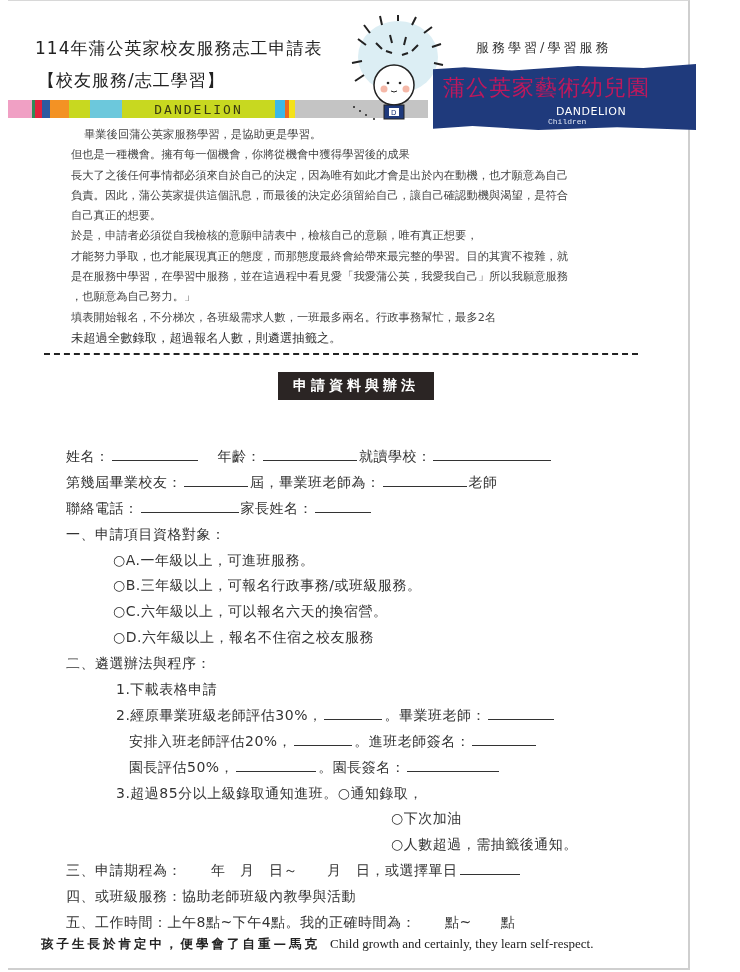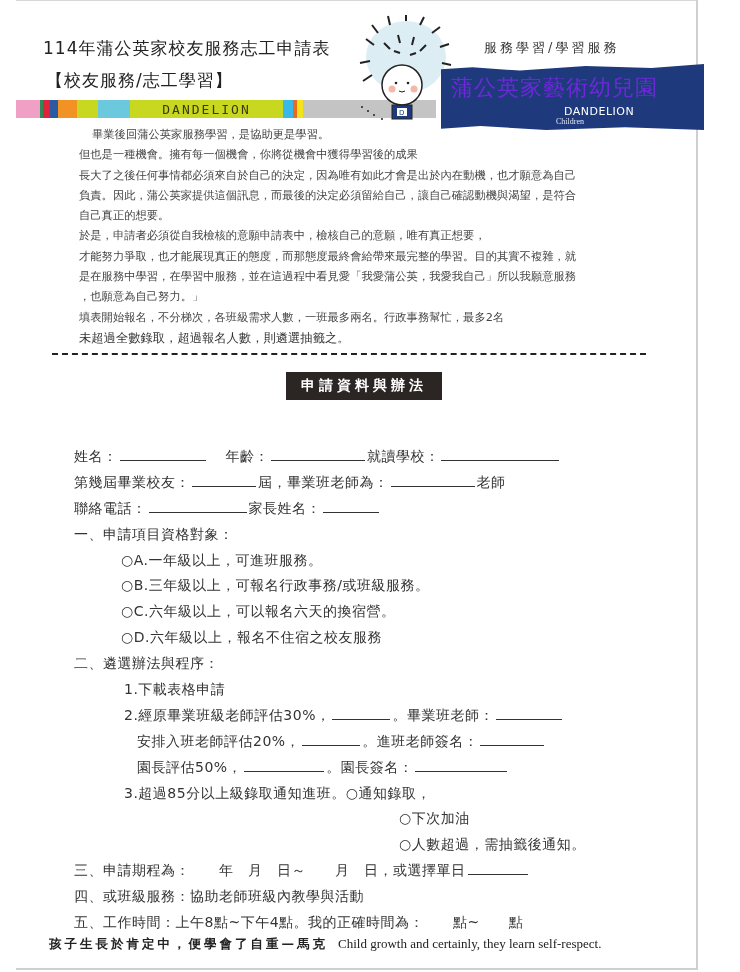--- a/index.html
+++ b/index.html
@@ -1,36 +1,36 @@
 <!DOCTYPE html>
 <html><head>
 <meta charset="utf-8">
 <style>
   * { box-sizing: border-box; margin: 0; padding: 0; }
   html, body { width: 740px; height: 972px; background: #ffffff; overflow: hidden; }
   body { position: relative; font-family: "DejaVu Sans", sans-serif; color: #333; }
   .page {
-    position: absolute; left: 16px; top: 0; width: 682px; height: 970px;
+    position: absolute; left: 8px; top: 0; width: 682px; height: 970px;
     border-right: 2px solid #cfcfcf; border-bottom: 2px solid #cfcfcf; border-top: 1px solid #d8d8d8;
     background: #fff;
   }
   .title { position: absolute; left: 27px; top: 36px; font-size: 17px; color: #222; letter-spacing: 1px; }
   .subtitle { position: absolute; left: 30px; top: 68px; font-size: 17px; color: #222; letter-spacing: 1px; }
   .colorbar { position: absolute; left: 0; top: 99px; height: 18px; width: 420px; display: flex; }
   .colorbar span { height: 18px; display: block; }
   .colorbar .dl { display: flex; align-items: center; justify-content: center; font-family: "DejaVu Sans Mono", monospace; font-size: 13px; letter-spacing: 2px; color: #3a3a10; }
   .mascot { position: absolute; left: 338px; top: 14px; width: 100px; height: 110px; }
   .tagline-top { position: absolute; left: 468px; top: 38px; font-family: "DejaVu Serif", serif; font-size: 13px; letter-spacing: 3px; color: #333; }
   .banner {
     position: absolute; left: 425px; top: 63px; width: 263px; height: 66px; background: #1f3a7c;
     clip-path: polygon(0 8%, 12% 5%, 30% 10%, 55% 3%, 80% 6%, 100% 0, 100% 100%, 70% 96%, 40% 100%, 15% 94%, 0 98%);
   }
-  .banner-name { position: absolute; left: 435px; top: 72px; font-size: 22px; color: #6d28d9; letter-spacing: 1px; font-family: "DejaVu Serif", serif; }
+  .banner-name { position: absolute; left: 435px; top: 72px; font-size: 22px; color: #be185d; letter-spacing: 1px; font-family: "DejaVu Serif", serif; }
   .banner-en { position: absolute; left: 548px; top: 104px; font-size: 11px; color: #fff; letter-spacing: 0.5px; }
-  .banner-children { position: absolute; left: 540px; top: 116px; font-size: 8px; color: #dfe6f5; font-family: Liberation Serif, serif; }
+  .banner-children { position: absolute; left: 540px; top: 116px; font-size: 8px; color: #dfe6f5; font-family: Liberation Mono, monospace; }
   .intro { position: absolute; left: 37px; top: 124px; width: 600px; font-size: 11.3px; line-height: 20.3px; color: #444; }
   .intro p { white-space: nowrap; margin-left: 26px; }
   .intro p.indent { padding-left: 13px; }
   .intro p.last { font-size: 12.3px; color: #333; }
   .divider { position: absolute; left: 36px; top: 352px; width: 594px; border-top: 2px dashed #222; }
   .section-head {
     position: absolute; left: 270px; top: 371px; width: 156px; height: 28px; background: #2b2524;
     color: #fff; font-family: "DejaVu Serif", serif; font-size: 14px; letter-spacing: 4px;
     display: flex; align-items: center; justify-content: center; font-weight: bold;
   }

